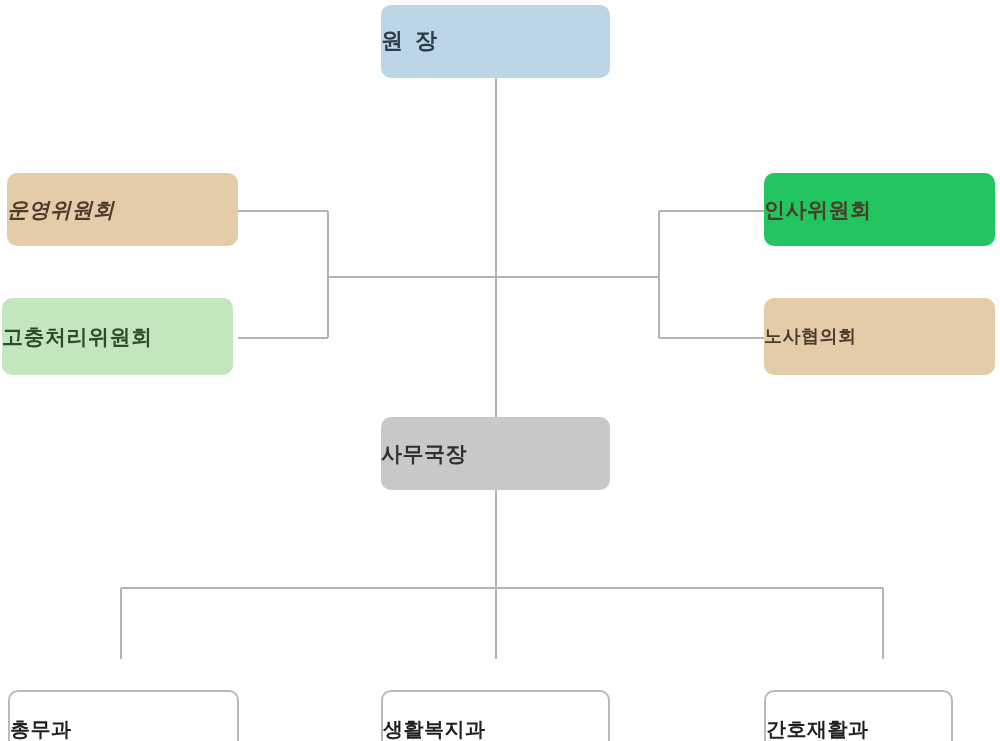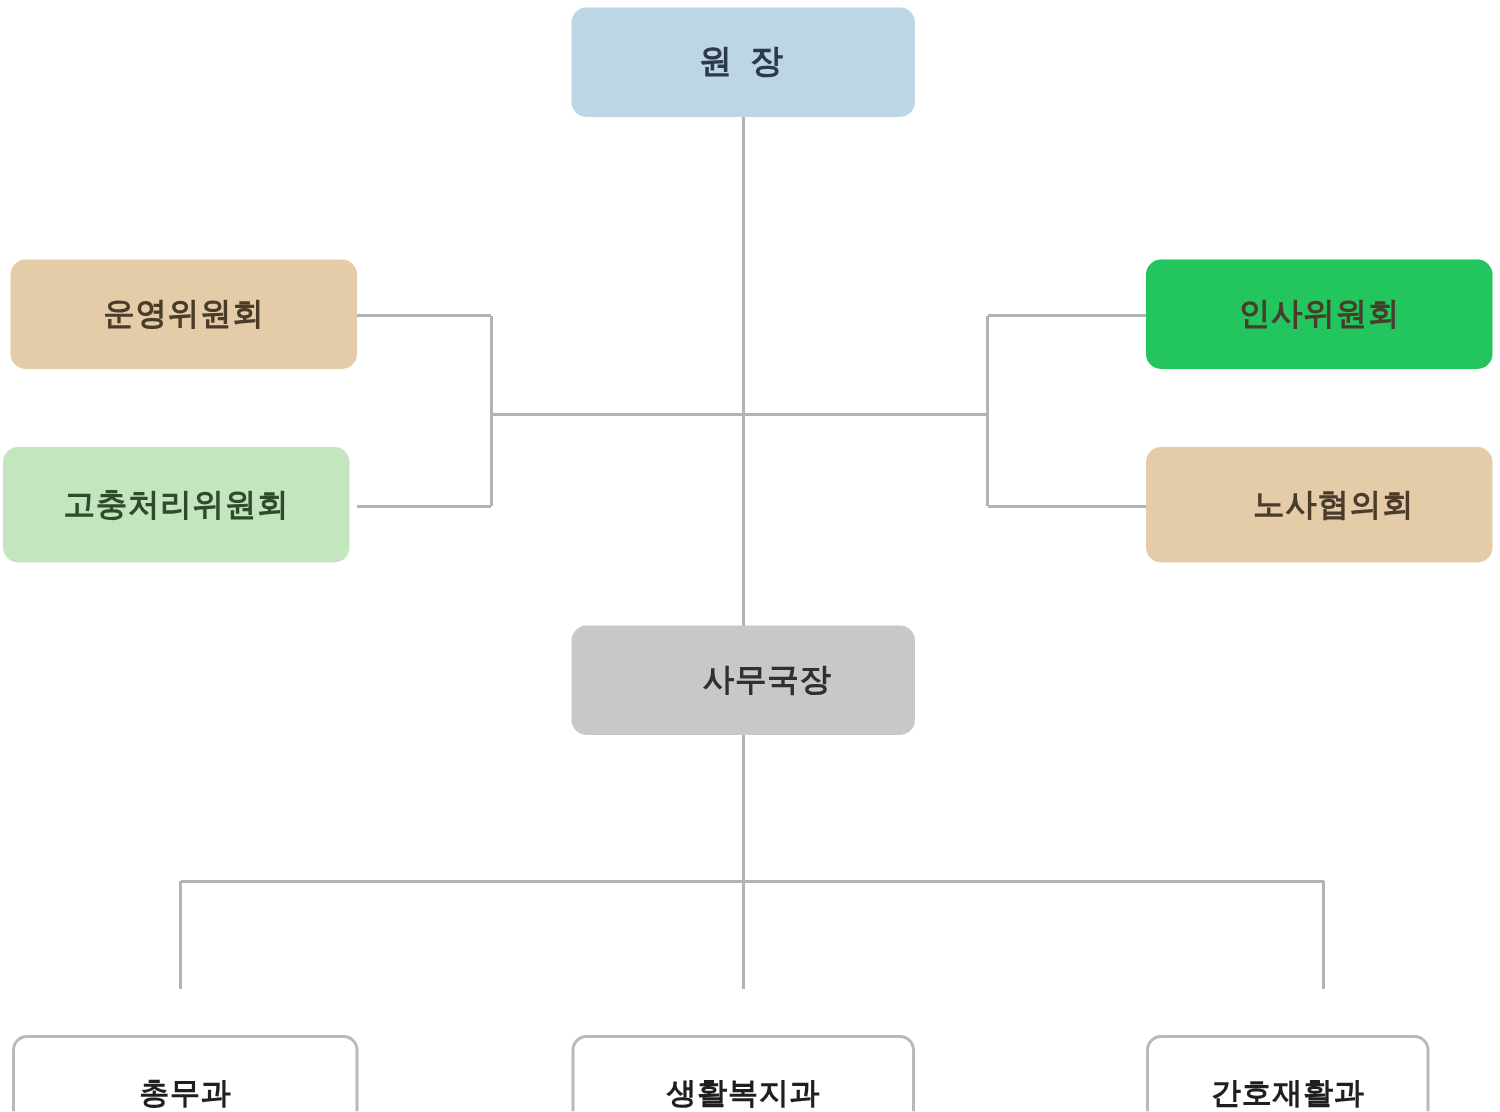--- a/index.html
+++ b/index.html
@@ -22,21 +22,20 @@
     left: 0;
     top: 0;
     width: 1000px;
     height: 741px;
   }
   .node {
     position: absolute;
     box-sizing: border-box;
     display: flex;
     align-items: center;
-    justify-content: center;
     border-radius: 10px;
     text-align: center;
     letter-spacing: 0.5px;
   }
   .node-label {
     display: block;
     font-weight: bold;
     line-height: 1.2;
     white-space: nowrap;
   }
@@ -49,20 +48,21 @@
     color: #2b3b4a;
   }
   #node-director .node-label { font-size: 22px; letter-spacing: 3px; }
 
   
   #node-steering {
     left: 7px;  top: 173px;
     width: 231px; height: 73px;
     background: #e5cca9;
     color: #4a3b2a;
+    font-style: italic;
   }
   #node-steering .node-label { font-size: 21px; }
 
   
   #node-grievance {
     left: 2px;  top: 298px;
     width: 231px; height: 77px;
     background: #c3e6bf;
     color: #2f4a2c;
   }
@@ -77,30 +77,30 @@
   }
   #node-personnel .node-label { font-size: 21px; }
 
   
   #node-labor {
     left: 764px; top: 298px;
     width: 231px; height: 77px;
     background: #e5cca9;
     color: #4a3b2a;
   }
-  #node-labor .node-label { font-size: 21px; margin-left: 19px; }
+  #node-labor .node-label { font-size: 18px; }
 
   
   #node-secretary {
     left: 381px; top: 417px;
     width: 229px; height: 73px;
     background: #c8c8c8;
     color: #303030;
   }
-  #node-secretary .node-label { font-size: 21px; margin-left: 32px; }
+  #node-secretary .node-label { font-size: 21px; }
 
   
   .dept {
     top: 690px;
     height: 77px;
     background: #ffffff;
     border: 2px solid #b9b9b9;
     color: #1f1f1f;
   }
   .dept .node-label { font-size: 20px; }

